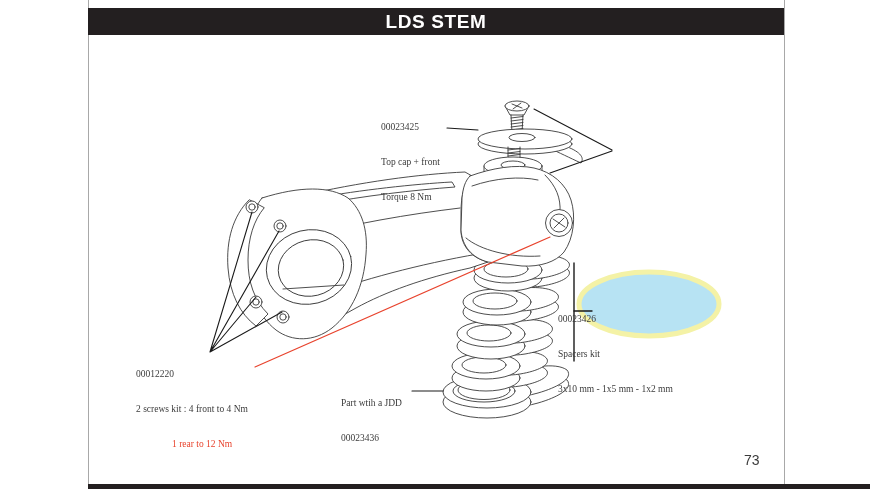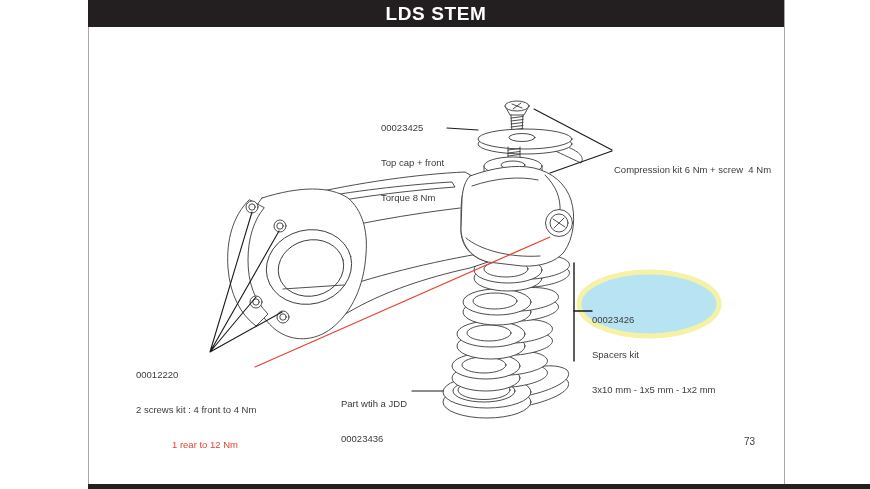--- a/index.html
+++ b/index.html
@@ -6,31 +6,31 @@
   body{
     width:870px;height:489px;position:relative;background:#ffffff;
     font-family:"Liberation Sans", sans-serif;overflow:hidden;
     --c-bar:#231f20;--c-red:#e8432d;--c-highlight_fill:#b7e3f3;--c-highlight_ring:#f4f2a6;--c-line:#3a3a3a;
   }
   .frame{
     position:absolute;left:88px;top:0;width:695px;height:484px;
     border-left:1px solid #a8a8a8;border-right:1px solid #a8a8a8;background:#fff;
   }
   .titlebar{
-    position:absolute;left:88px;top:0;width:696px;height:27px;background:var(--c-bar);
+    position:absolute;left:88px;top:8px;width:696px;height:27px;background:var(--c-bar);
     display:flex;align-items:center;justify-content:center;
   }
   .titlebar .t{color:#ffffff;font-weight:bold;font-size:19px;letter-spacing:.6px;}
   .bottombar{position:absolute;left:88px;top:484px;width:782px;height:5px;background:var(--c-bar);}
   svg.fig{position:absolute;left:0;top:0;}
   .lbl{position:absolute;font-size:9.5px;line-height:11.6px;color:#3b3b3b;white-space:pre;}
-  .lbl .ln{display:block;}
+  .lbl .ln{display:block;font-family:Liberation Serif, serif;}
   .lbl .red{color:var(--c-red);}
   .indent{margin-left:36px;}
-  .pageno{position:absolute;left:744px;top:436px;font-size:10px;color:#3b3b3b;text-align:center;}
+  .pageno{position:absolute;left:744px;top:452px;font-size:14px;color:#3b3b3b;text-align:center;}
 </style>
 </head>
 <body style="--c-bar: #231f20; --c-red: #e8432d; --c-highlight_fill: #b7e3f3; --c-highlight_ring: #f4f2a6; --c-line: #3a3a3a;">
 
 <div class="frame"></div>
 
 <div class="titlebar">
   <span class="t">LDS STEM</span>
 </div>
 
@@ -148,24 +148,23 @@
   <path d="M550,237 L255,367" stroke="var(--c-red)" stroke-width="1.2"></path>
 </svg>
 
 <div class="lbl" style="left:381px;top:99px">
   <span class="ln">00023425</span>
   <span class="ln">Top cap + front</span>
   <span class="ln">Torque 8 Nm</span>
 </div>
 
 <div class="lbl" style="left:614px;top:141px">
-  <span class="ln">Compression kit 6 Nm + screw  4 Nm</span>
 </div>
 
-<div class="lbl" style="left:592px;top:291px">
+<div class="lbl" style="left:558px;top:291px">
   <span class="ln">00023426</span>
   <span class="ln">Spacers kit</span>
   <span class="ln">3x10 mm - 1x5 mm - 1x2 mm</span>
 </div>
 
 <div class="lbl" style="left:136px;top:346px">
   <span class="ln">00012220</span>
   <span class="ln">2 screws kit : 4 front to 4 Nm</span>
   <span class="ln red indent">1 rear to 12 Nm</span>
 </div>

